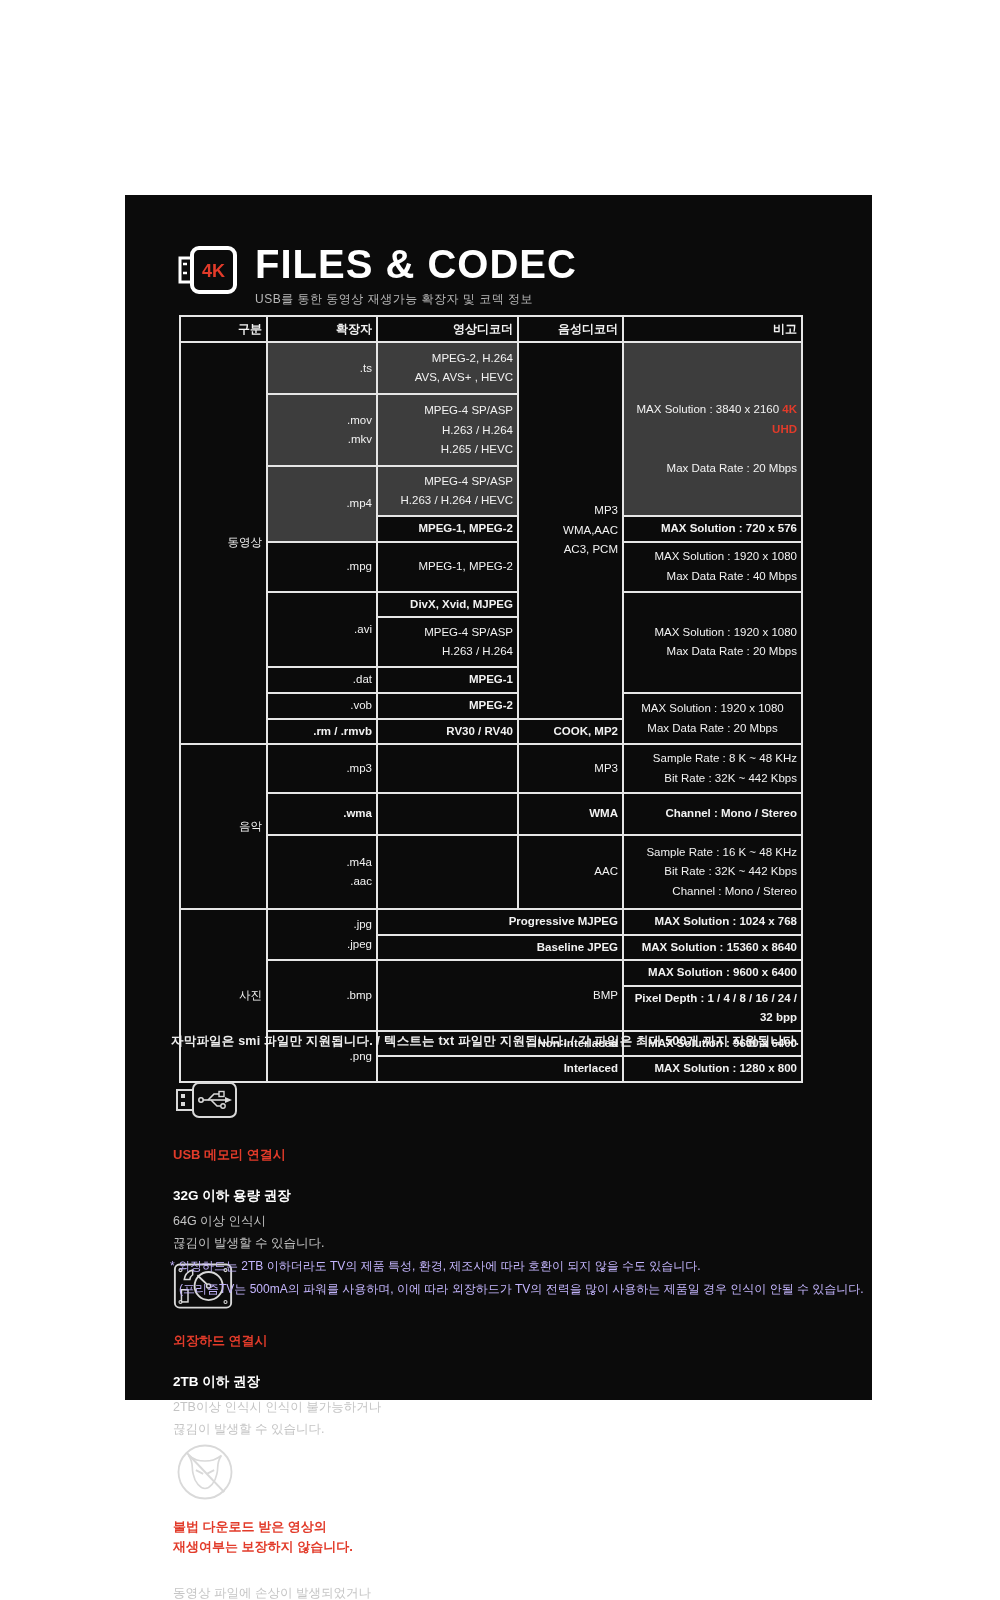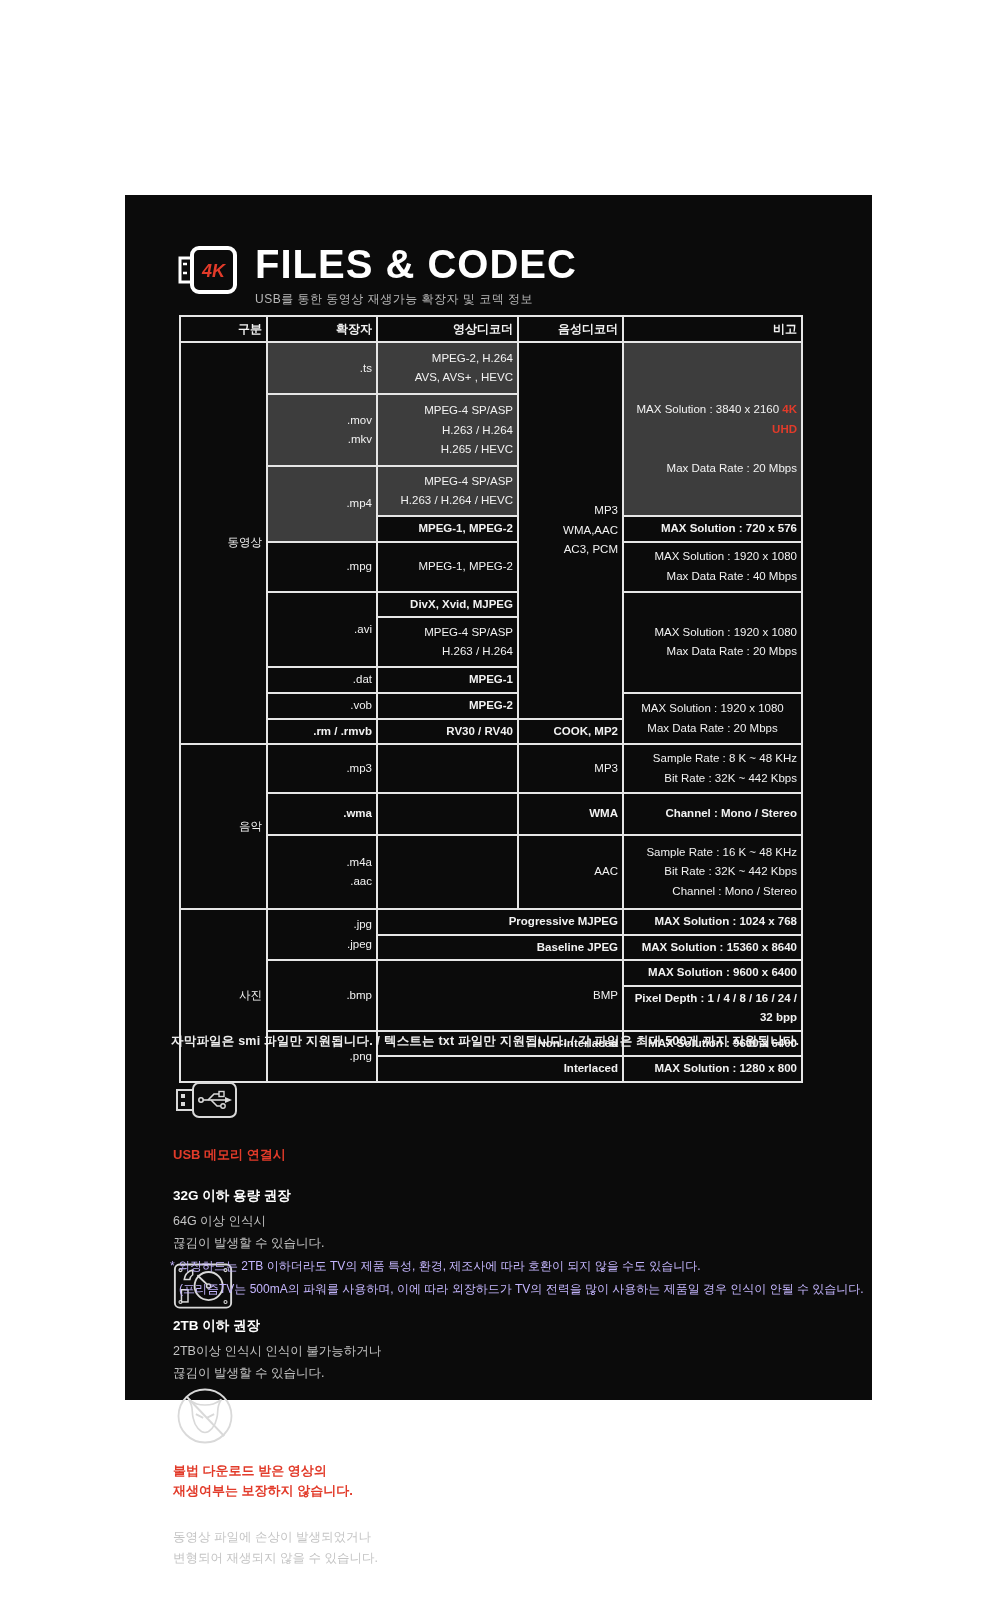--- a/index.html
+++ b/index.html
@@ -5,21 +5,21 @@
   :root{
     --accent:#e23b2a; --panel:#0b0b0b; --cellgray:#3d3d3d; --border:#e6e6e6;
     --txt:#f2f2f2; --muted:#c4c4c4;
   }
   *{margin:0;padding:0;box-sizing:border-box;}
   body{width:1000px;height:1600px;background:#ffffff;font-family:"Liberation Sans",sans-serif;position:relative;}
   .panel{position:absolute;left:125px;top:195px;width:747px;height:1205px;background:var(--panel);color:var(--txt);}
 
   
   .hdr{position:absolute;left:52px;top:48px;display:flex;align-items:flex-start;}
-  .hdr .badge{margin-right:16px;font-style:italic;}
+  .hdr .badge{margin-right:16px;}
   .hdr-text .title{font-size:40px;font-weight:600;color:#fff;letter-spacing:1px;line-height:1.05;}
   .hdr-text .subtitle{font-size:12px;color:#b8b8b8;margin-top:6px;letter-spacing:.5px;}
 
   
   table.codec{position:absolute;left:54px;top:120px;width:622px;border-collapse:collapse;table-layout:fixed;background:var(--panel);}
   table.codec td,table.codec th{border:2px solid var(--border);font-size:11.5px;color:var(--txt);text-align:right;vertical-align:middle;white-space:pre-line;line-height:1.7;padding:2px 4px;}
   table.codec th{font-size:12px;font-weight:bold;}
   td.g{background:var(--cellgray);}
   td.note{text-align:left;padding-left:16px;margin-top:37px;}
   td.note.center{text-align:center;padding-left:4px;}
@@ -229,20 +229,21 @@
           <circle cx="56" cy="9" r="1.6" fill="none" stroke="#d9d9d9" stroke-width="1.2"></circle>
           <circle cx="8" cy="43" r="1.6" fill="none" stroke="#d9d9d9" stroke-width="1.2"></circle>
           <circle cx="56" cy="43" r="1.6" fill="none" stroke="#d9d9d9" stroke-width="1.2"></circle>
           <circle cx="38" cy="26" r="15" fill="none" stroke="#d9d9d9" stroke-width="2"></circle>
           <circle cx="38" cy="26" r="2.2" fill="none" stroke="#d9d9d9" stroke-width="1.6"></circle>
           <line x1="36.5" y1="24.5" x2="26" y2="14.5" stroke="#d9d9d9" stroke-width="2"></line>
           <path d="M21 9 A12 12 0 0 0 12 19 L18 19 A7 7 0 0 1 21 14 Z" fill="none" stroke="#d9d9d9" stroke-width="1.6"></path>
           <rect x="9" y="30" width="7" height="13" fill="none" stroke="#d9d9d9" stroke-width="1.6"></rect>
         </svg>
       </div>
+      <div class="tip-heading">외장하드 연결시</div>
       <div class="tip-strong">2TB 이하 권장</div>
       <div class="tip-body">2TB이상 인식시 인식이 불가능하거나
 끊김이 발생할 수 있습니다.</div>
     </div>
 
     <div class="tip">
       <div class="icon-box">
         <svg width="64" height="64" viewBox="0 0 70 70">
           <circle cx="35" cy="35" r="29" fill="none" stroke="#d9d9d9" stroke-width="2"></circle>
           <path d="M17 17 C23 25 20 30 22 37 C24 47 30 53 35 53 C40 53 46 47 48 37 C50 30 47 25 53 17 C46 22 42 23 35 23 C28 23 24 22 17 17 Z" fill="none" stroke="#d9d9d9" stroke-width="1.8"></path>

